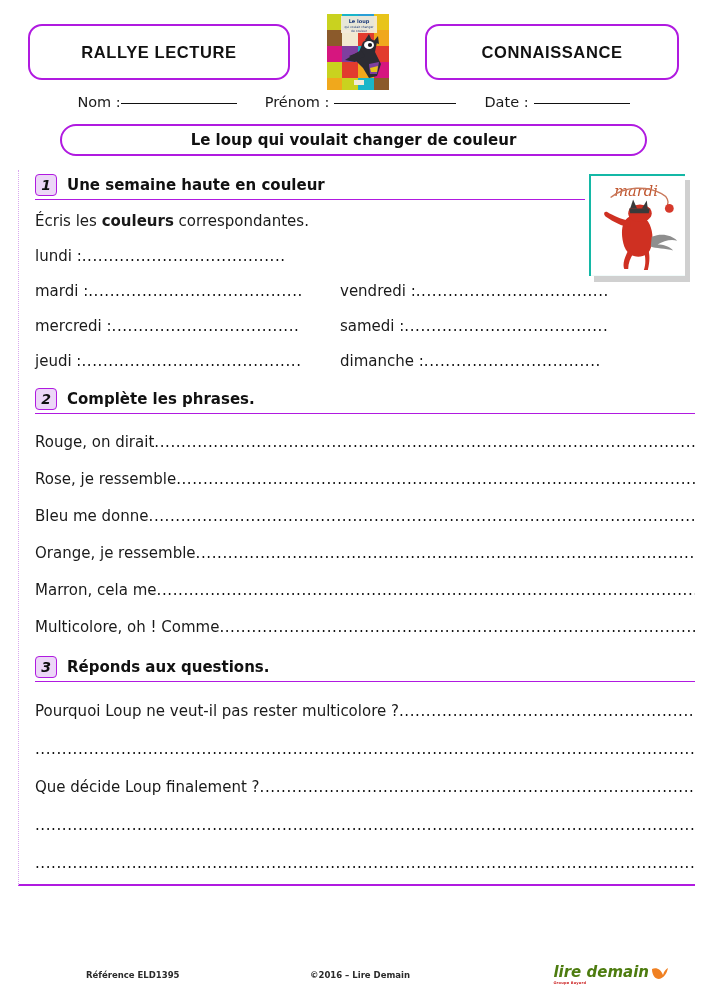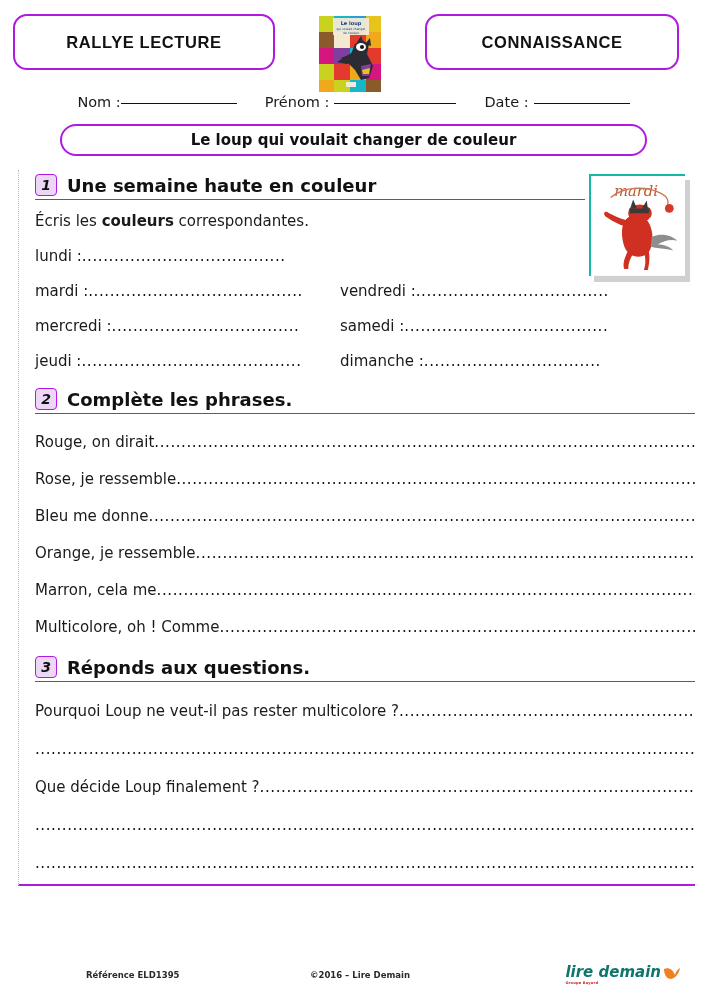--- a/index.html
+++ b/index.html
@@ -12,23 +12,23 @@
     height: 1000px;
     font-family: "DejaVu Sans", sans-serif;
     color: #1a1a1a;
     position: relative;
     overflow: hidden;
   }
 
   
   .header {
     display: flex;
-    align-items: flex-start;
+    align-items: center;
     justify-content: space-between;
-    padding: 14px 28px 0 13px;
+    padding: 14px 28px 0 28px;
     box-sizing: border-box;
     height: 90px;
   }
   .header-box {
     border: 2px solid #b01ae0;
     border-radius: 14px;
     height: 52px;
     display: flex;
     align-items: center;
     justify-content: center;
@@ -121,21 +121,21 @@
     align-items: center;
     justify-content: center;
     font-style: italic;
     font-weight: bold;
     font-size: 14px;
     color: #111;
     box-sizing: border-box;
   }
   .sec-title {
     font-weight: bold;
-    font-size: 18px;
+    font-size: 15px;
     color: #111;
   }
   .sec-rule {
     border-bottom: 1.6px solid #b01ae0;
     margin: 3px 0 0 0;
   }
 
   .instruction {
     font-size: 15px;
     margin: 12px 0 0 0;
@@ -207,38 +207,38 @@
     width: 96px; height: 102px;
     background: #fff;
     border: 2px solid #14b8a6;
     box-sizing: border-box;
     box-shadow: 5px 6px 0 rgba(150,150,150,0.45);
   }
 
   
   .footer {
     position: absolute;
-    left: 0; right: 0;
+    left: 0; right: 12px;
     bottom: 8px;
     height: 34px;
     display: flex;
     align-items: center;
     padding: 0 26px 0 86px;
     box-sizing: border-box;
     font-size: 8.5px;
     font-weight: bold;
     color: #2a2a2a;
   }
   .footer .ref { flex: 0 0 auto; }
   .footer .copy { position: absolute; left: 310px; }
   .footer .logo { margin-left: auto; display: flex; align-items: flex-end; }
   .logo-text {
     font-style: italic;
     font-size: 15px;
-    color: #0f766e;
+    color: #4d7c0f;
     font-family: "DejaVu Sans", sans-serif;
     line-height: 1;
   }
   .logo-sub {
     font-size: 3.6px;
     color: #cc2222;
     letter-spacing: 0.2px;
     margin-top: 1px;
   }
 </style>

